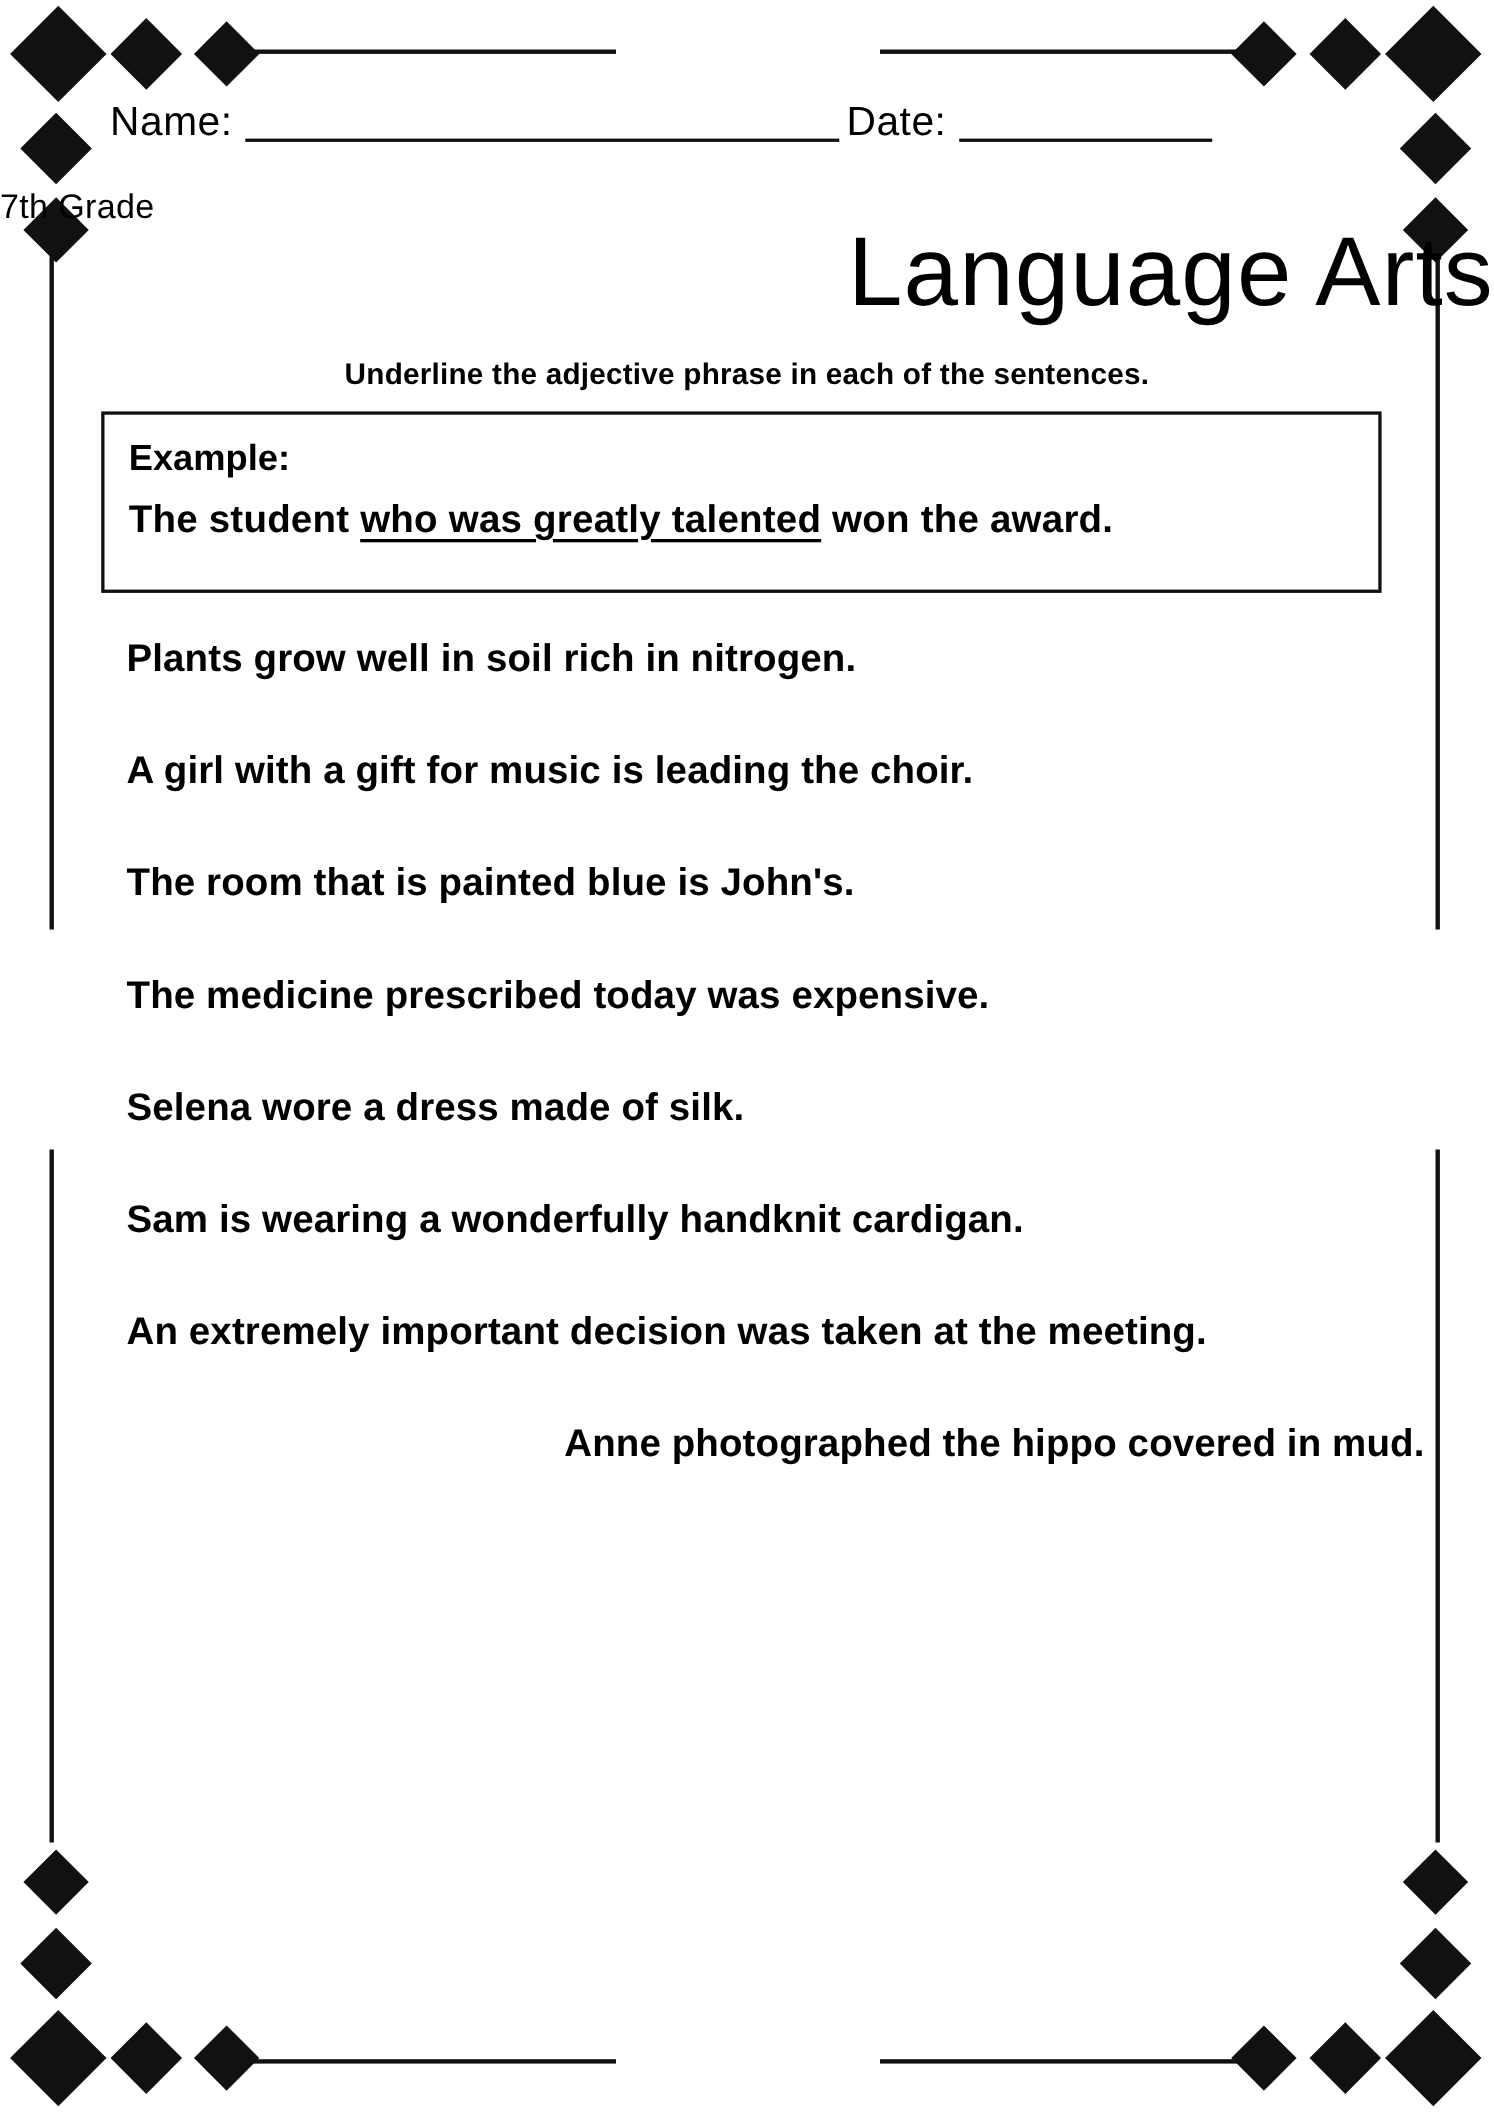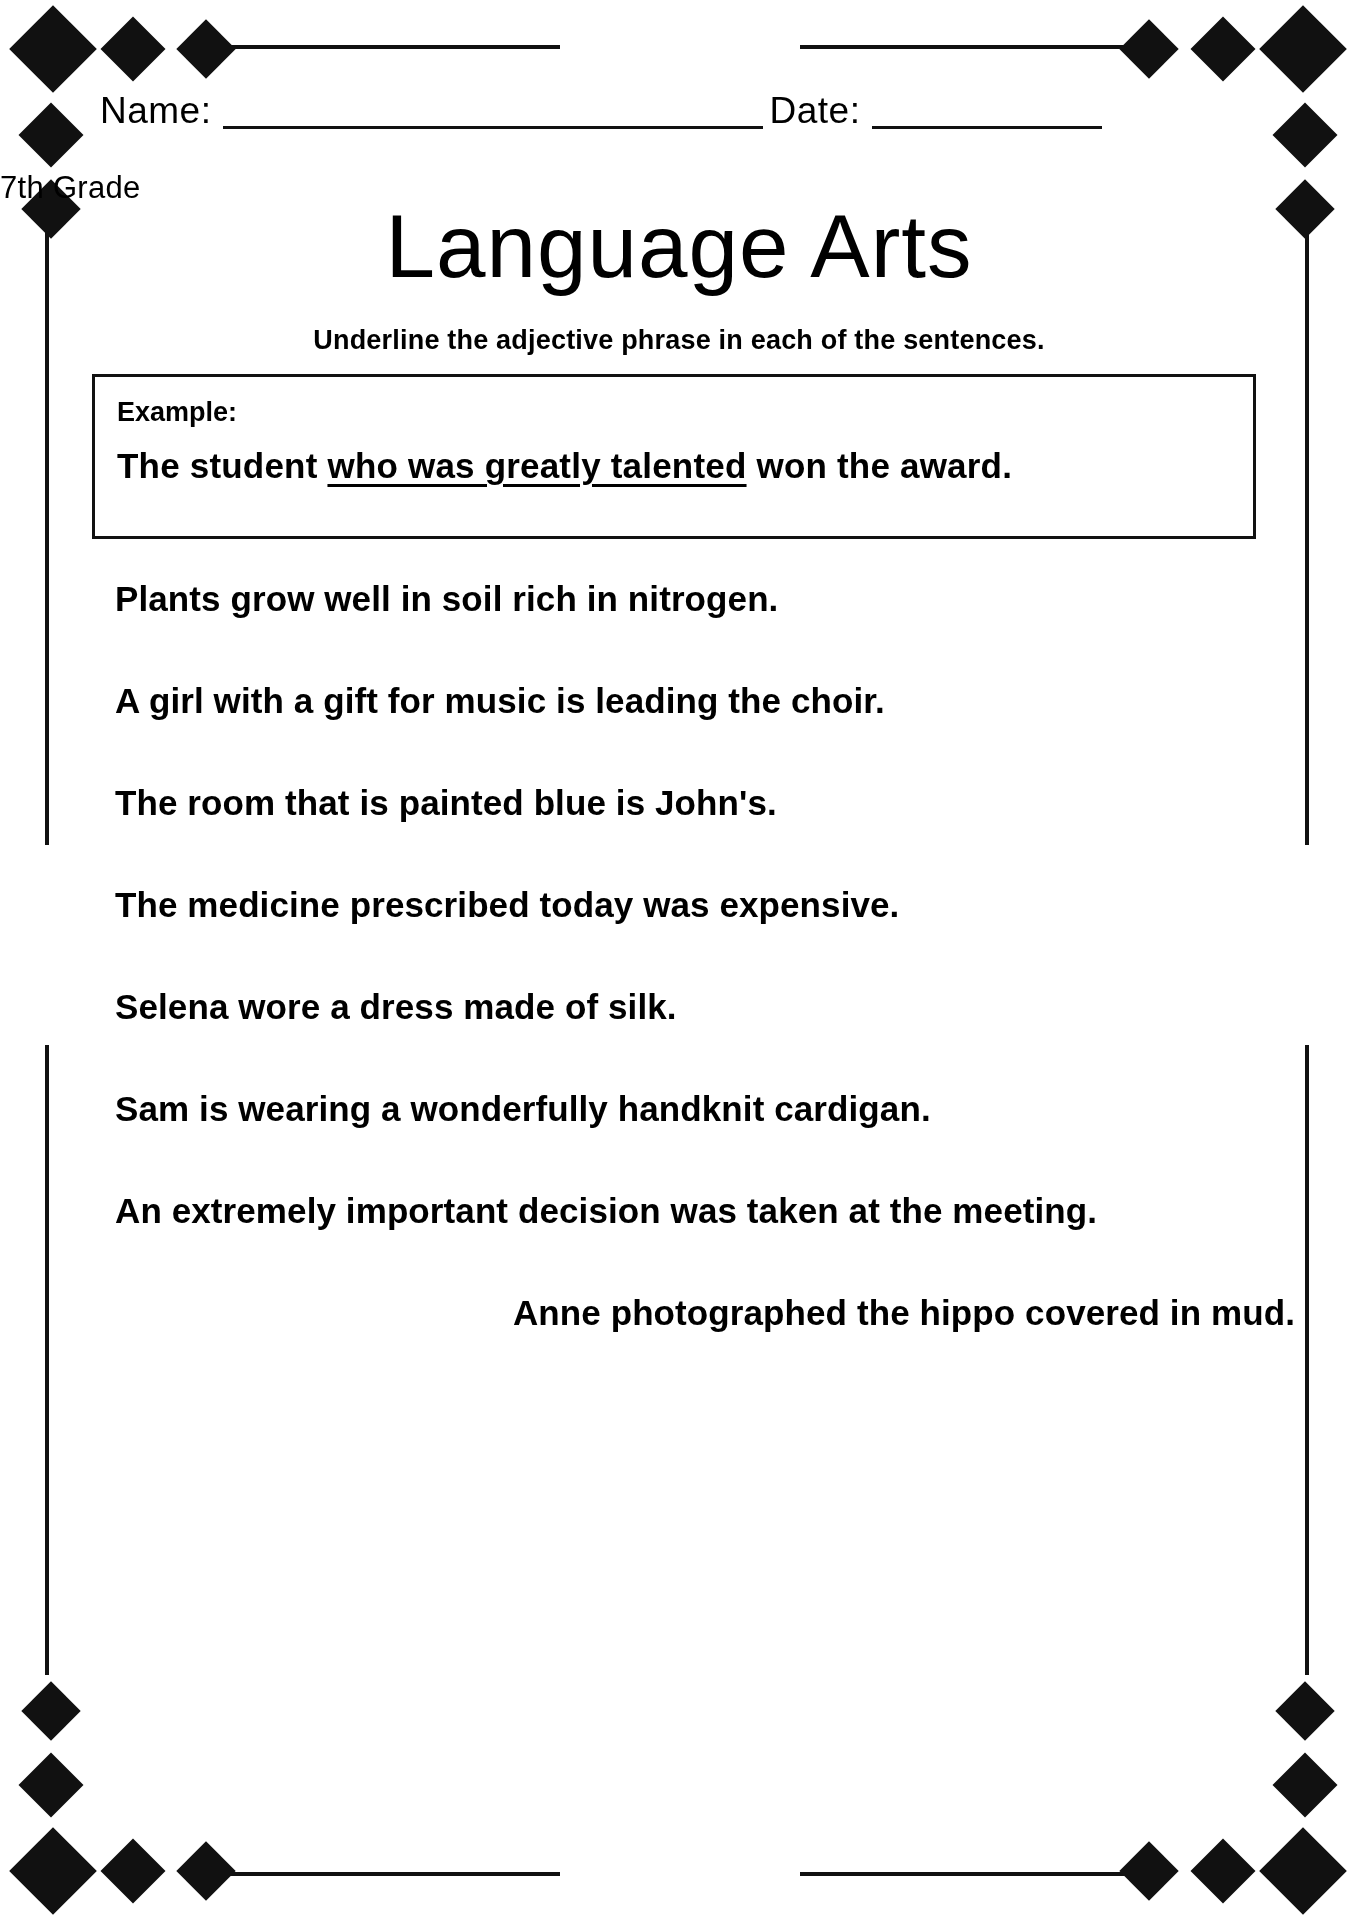--- a/index.html
+++ b/index.html
@@ -64,21 +64,21 @@
     left: 0;
     width: 1358px;
     font-size: 31px;
     letter-spacing: .3px;
   }
   .title {
     position: absolute;
     top: 200px;
     left: 0;
     width: 1358px;
-    text-align: center;
+    text-align: right;
     font-size: 89px;
     font-weight: 300;
     letter-spacing: 1px;
     line-height: 1.05;
   }
   .instruction {
     position: absolute;
     top: 325px;
     left: 0;
     width: 1358px;
@@ -93,21 +93,21 @@
     position: absolute;
     left: 92px;
     top: 374px;
     width: 1164px;
     height: 165px;
     border: 3px solid #111;
     box-sizing: border-box;
     padding: 20px 22px 0 22px;
   }
   .example-label {
-    font-size: 27px;
+    font-size: 33px;
     font-weight: 600;
     margin-bottom: 18px;
   }
   .example-sentence {
     font-size: 35px;
     font-weight: 600;
     letter-spacing: .2px;
   }
   .example-sentence u {
     text-decoration: underline;

